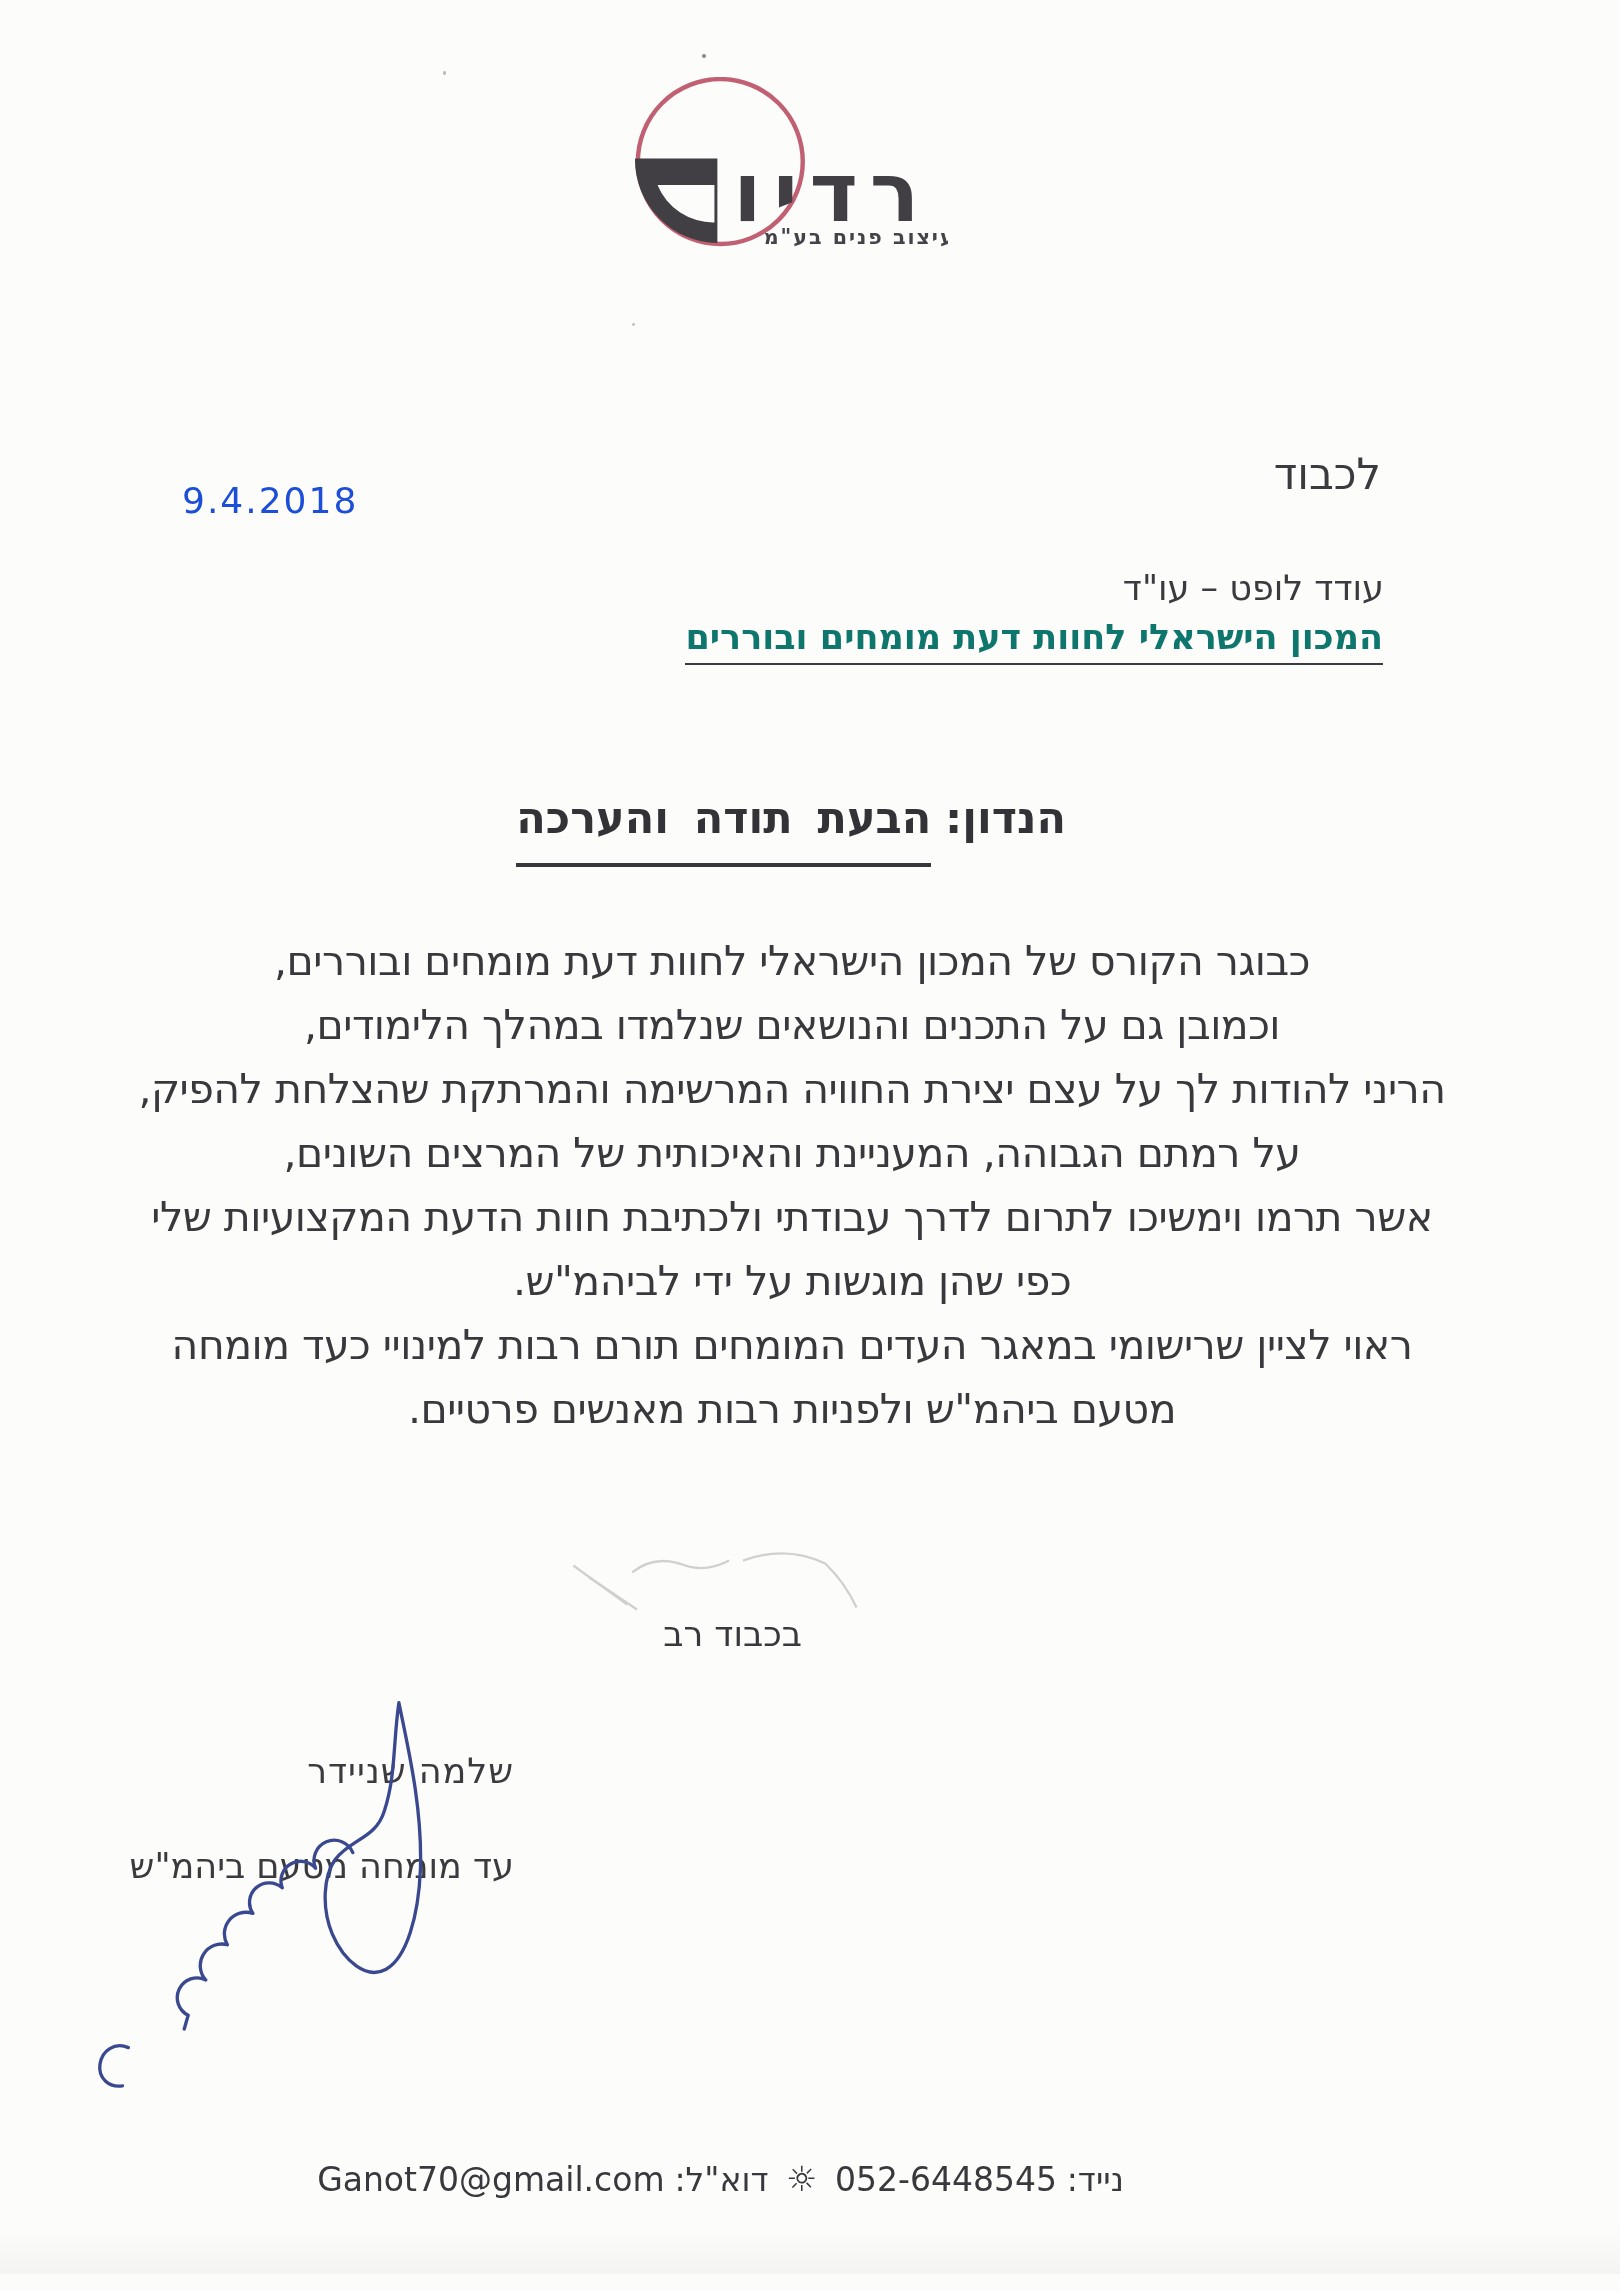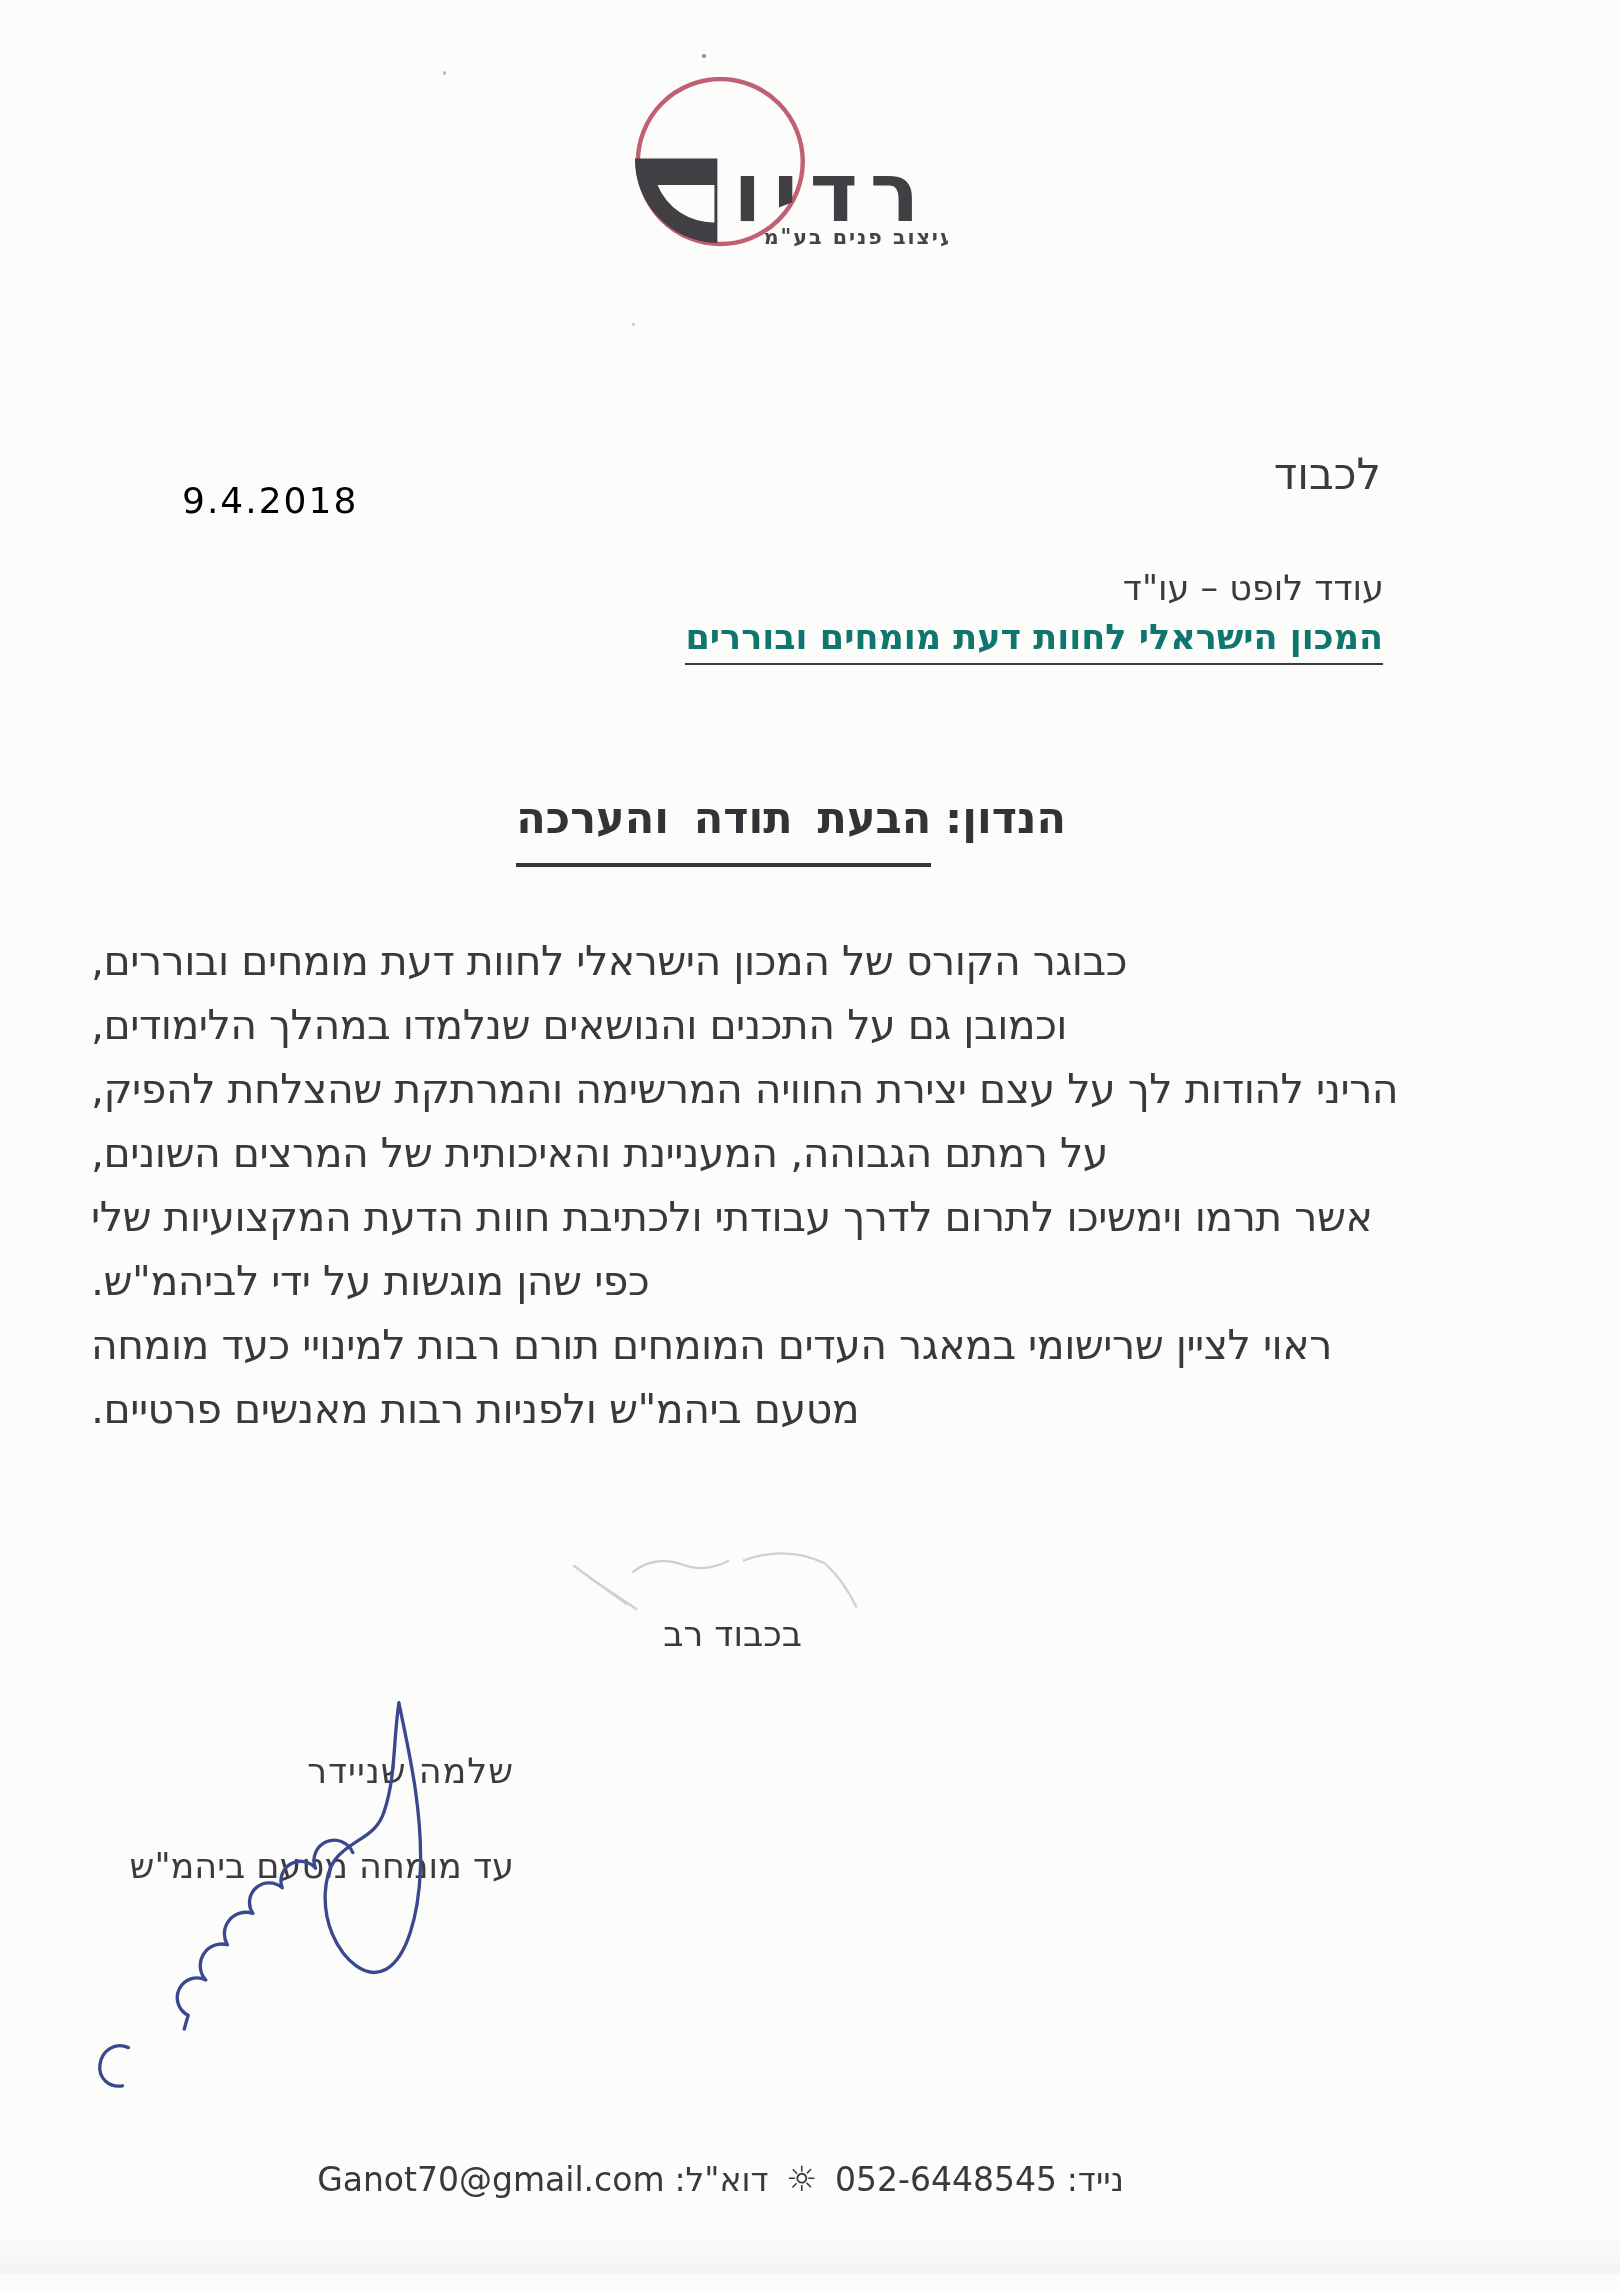--- a/index.html
+++ b/index.html
@@ -11,37 +11,37 @@
     font-family:"DejaVu Sans",sans-serif;
     color:#3b3a3e;
     overflow:hidden;
   }
   .abs{position:absolute;}
   .rtl{direction:rtl;unicode-bidi:embed;}
   .ltr{direction:ltr;unicode-bidi:embed;}
 
   .logo{left:632px;top:77px;width:316px;height:173px;}
 
-  .date{left:182px;top:480px;font-size:36px;letter-spacing:2px;color:#000000;}
+  .date{left:182px;top:480px;font-size:36px;letter-spacing:2px;color:#1d4ed8;}
 
   .addr-salutation{right:239px;top:449px;font-size:43px;}
   .addr-name{right:236px;top:568px;font-size:35px;}
   .addr-org{
     right:237px;top:617px;font-size:35px;font-weight:bold;color:#0f766e;
     padding-bottom:5.9px;border-bottom:2.9px solid #3b3a3e;
   }
 
   .subject{right:554px;top:793px;font-size:43px;font-weight:bold;color:#333237;}
   .subject .label{margin-inline-end:13.7px;}
   .subject .title{word-spacing:9.8px;padding-bottom:20px;border-bottom:4.9px solid #38373b;text-align:right;}
 
   .body-block{
     right:127px;top:929px;width:1402px;
     font-size:41px;line-height:64px;
-    text-align:left;letter-spacing:-0.5px;
+    text-align:center;letter-spacing:-0.5px;
     color:#39383c;
   }
 
   .closing{right:818px;top:1614px;font-size:35px;color:#39383c;}
   .signer-name{right:1106px;top:1751px;font-size:35px;letter-spacing:1px;}
   .signer-title{right:1106px;top:1846px;font-size:35px;}
 
   .overlay{left:0;top:0;pointer-events:none;}
 
   .footer1{left:0;top:2104px;width:1470px;text-align:center;font-size:33px;font-weight:bold;color:#343339;}

